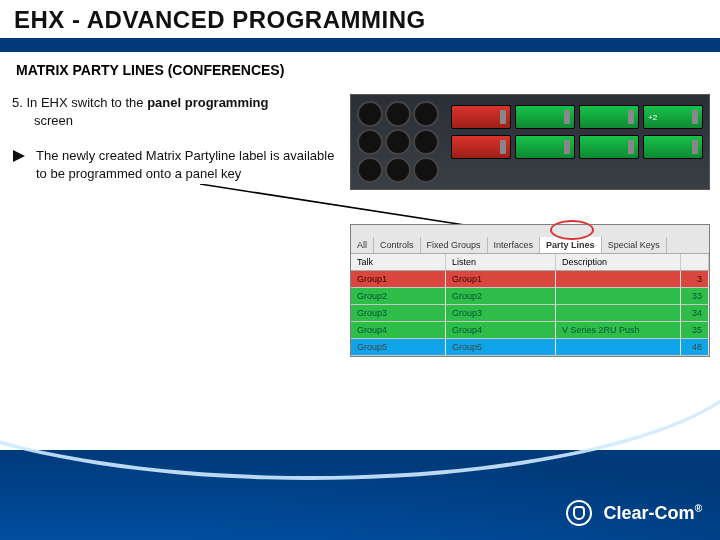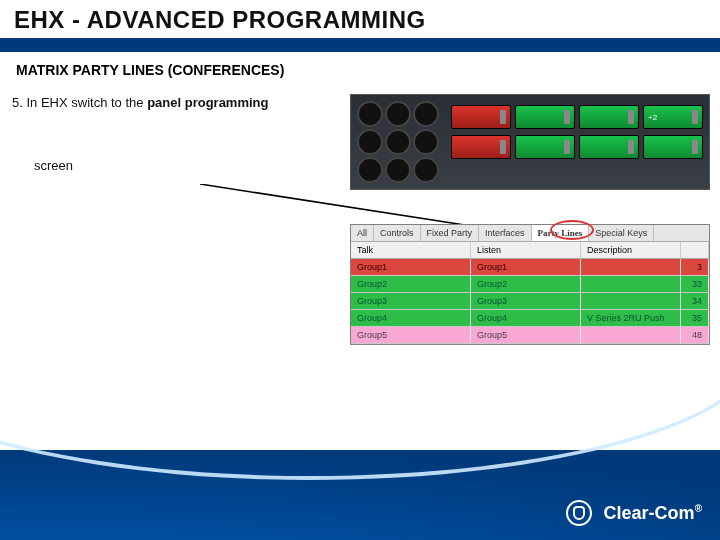--- a/index.html
+++ b/index.html
@@ -38,21 +38,21 @@
   .left-col {
     width: 330px;
     font-size: 13px;
     color: #111;
     line-height: 1.35;
   }
   .step {
     margin-bottom: 18px;
   }
   .step .lead { display: inline; }
-  .step .rest-indent { display:block; padding-left: 22px; margin-top: 45px; }
+  .step .rest-indent { display:block; padding-left: 22px; }
   .bullet-row {
     display: flex;
     align-items: flex-start;
     gap: 10px;
     margin-bottom: 18px;
   }
   .arrow-icon { flex: 0 0 14px; margin-top: 2px; }
   .note {
     font-style: italic;
     padding-left: 0;
@@ -97,37 +97,38 @@
     border:1px solid #808080;
     font-size:9px;
     background:#fff;
   }
   .tabs {
     display:flex; background:#e6e6e6; border-bottom:1px solid #aaa;
   }
   .tab {
     padding:3px 6px; border-right:1px solid #bbb; color:#333;
     background:#e6e6e6;
-  }
-  .tab.active { background:#fff; font-weight:bold;font-family:Liberation Serif, serif; }
+    margin-top:12px;
+  }
+  .tab.active { background:#fff; font-weight:bold; }
   .circle-callout {
     position:absolute; top:126px; left:200px;
     width:44px; height:20px; border:2px solid #d33; border-radius:50%;
     pointer-events:none;
   }
   .grid-head {
     display:flex; background:#f0f0f0; border-bottom:1px solid #aaa;
   }
   .grid-head div { padding:3px 6px; border-right:1px solid #ccc; }
-  .gcol-a{width:120px}.gcol-b{width:110px}.gcol-c{flex:1}.gcol-d{width:28px; text-align:right}
+  .gcol-a{width:95px}.gcol-b{width:110px}.gcol-c{flex:1}.gcol-d{width:28px; text-align:right}
   .grid-row { display:flex; border-bottom:1px solid #c8c8c8; }
   .grid-row div { padding:3px 6px; border-right:1px solid #e5e5e5; }
   .gr-red   { background:#d9473f; color:#3a0300; }
   .gr-green { background:#2fbd4a; color:#053; }
-  .gr-white { background:#f9a8d4; color:#444; }
+  .gr-white { background:#0ea5e9; color:#444; }
   .footer-band {
     position:absolute; left:0; right:0; bottom:0; height:90px;
     background: radial-gradient(ellipse 140% 180% at 10% 180%, #0b5fb0 0%, #004a99 55%, #003a7a 100%);
   }
   .footer-arc {
     position:absolute; right:-40px; bottom:60px; width:900px; height:260px;
     border:4px solid #cfeaff; border-radius:50%;
     clip-path: inset(60% 0 0 0);
     opacity:.9;
   }
@@ -152,20 +153,28 @@
   <h1 class="page-title">EHX - ADVANCED PROGRAMMING</h1>
 </div>
 <div class="title-rule"></div>
 <div class="subtitle">MATRIX PARTY LINES (CONFERENCES)</div>
 
 <div class="content">
   <div class="left-col">
     <p class="step">
       <span class="lead">5. In EHX switch to the </span><b>panel programming</b><span class="rest-indent"> screen</span>
     </p>
+    <div class="bullet-row">
+      <span class="arrow-icon">
+        <svg width="14" height="14" viewBox="0 0 14 14">
+            <polygon points="1,1 13,7 1,13" fill="#111"></polygon>
+          </svg>
+      </span>
+      <span>The newly created Matrix Partyline label is available to be programmed onto a panel key</span>
+    </div>
   </div>
 
   <div class="right-col">
     <div class="mock-panel">
       <div class="dial-cluster">
         <div class="dial"></div>
           <div class="dial"></div>
           <div class="dial"></div>
         <div class="dial"></div>
           <div class="dial"></div>
@@ -216,21 +225,21 @@
 
     <svg class="conn-line" viewBox="0 0 440 90">
       <line x1="0" y1="0" x2="355" y2="55" stroke="#000" stroke-width="1.5"></line>
       <polygon points="355,55 347,48 349,58" fill="#000"></polygon>
     </svg>
 
     <div class="mock-grid">
       <div class="tabs">
         <div class="tab">All</div>
         <div class="tab">Controls</div>
-        <div class="tab">Fixed Party</div>
+        <div class="tab">Fixed Groups</div>
         <div class="tab">Interfaces</div>
         <div class="tab active">Party Lines</div>
         <div class="tab">Special Keys</div>
       </div>
       <div class="grid-head">
         <div class="gcol-a">Talk</div>
         <div class="gcol-b">Listen</div>
         <div class="gcol-c">Description</div>
         <div class="gcol-d"></div>
       </div>

